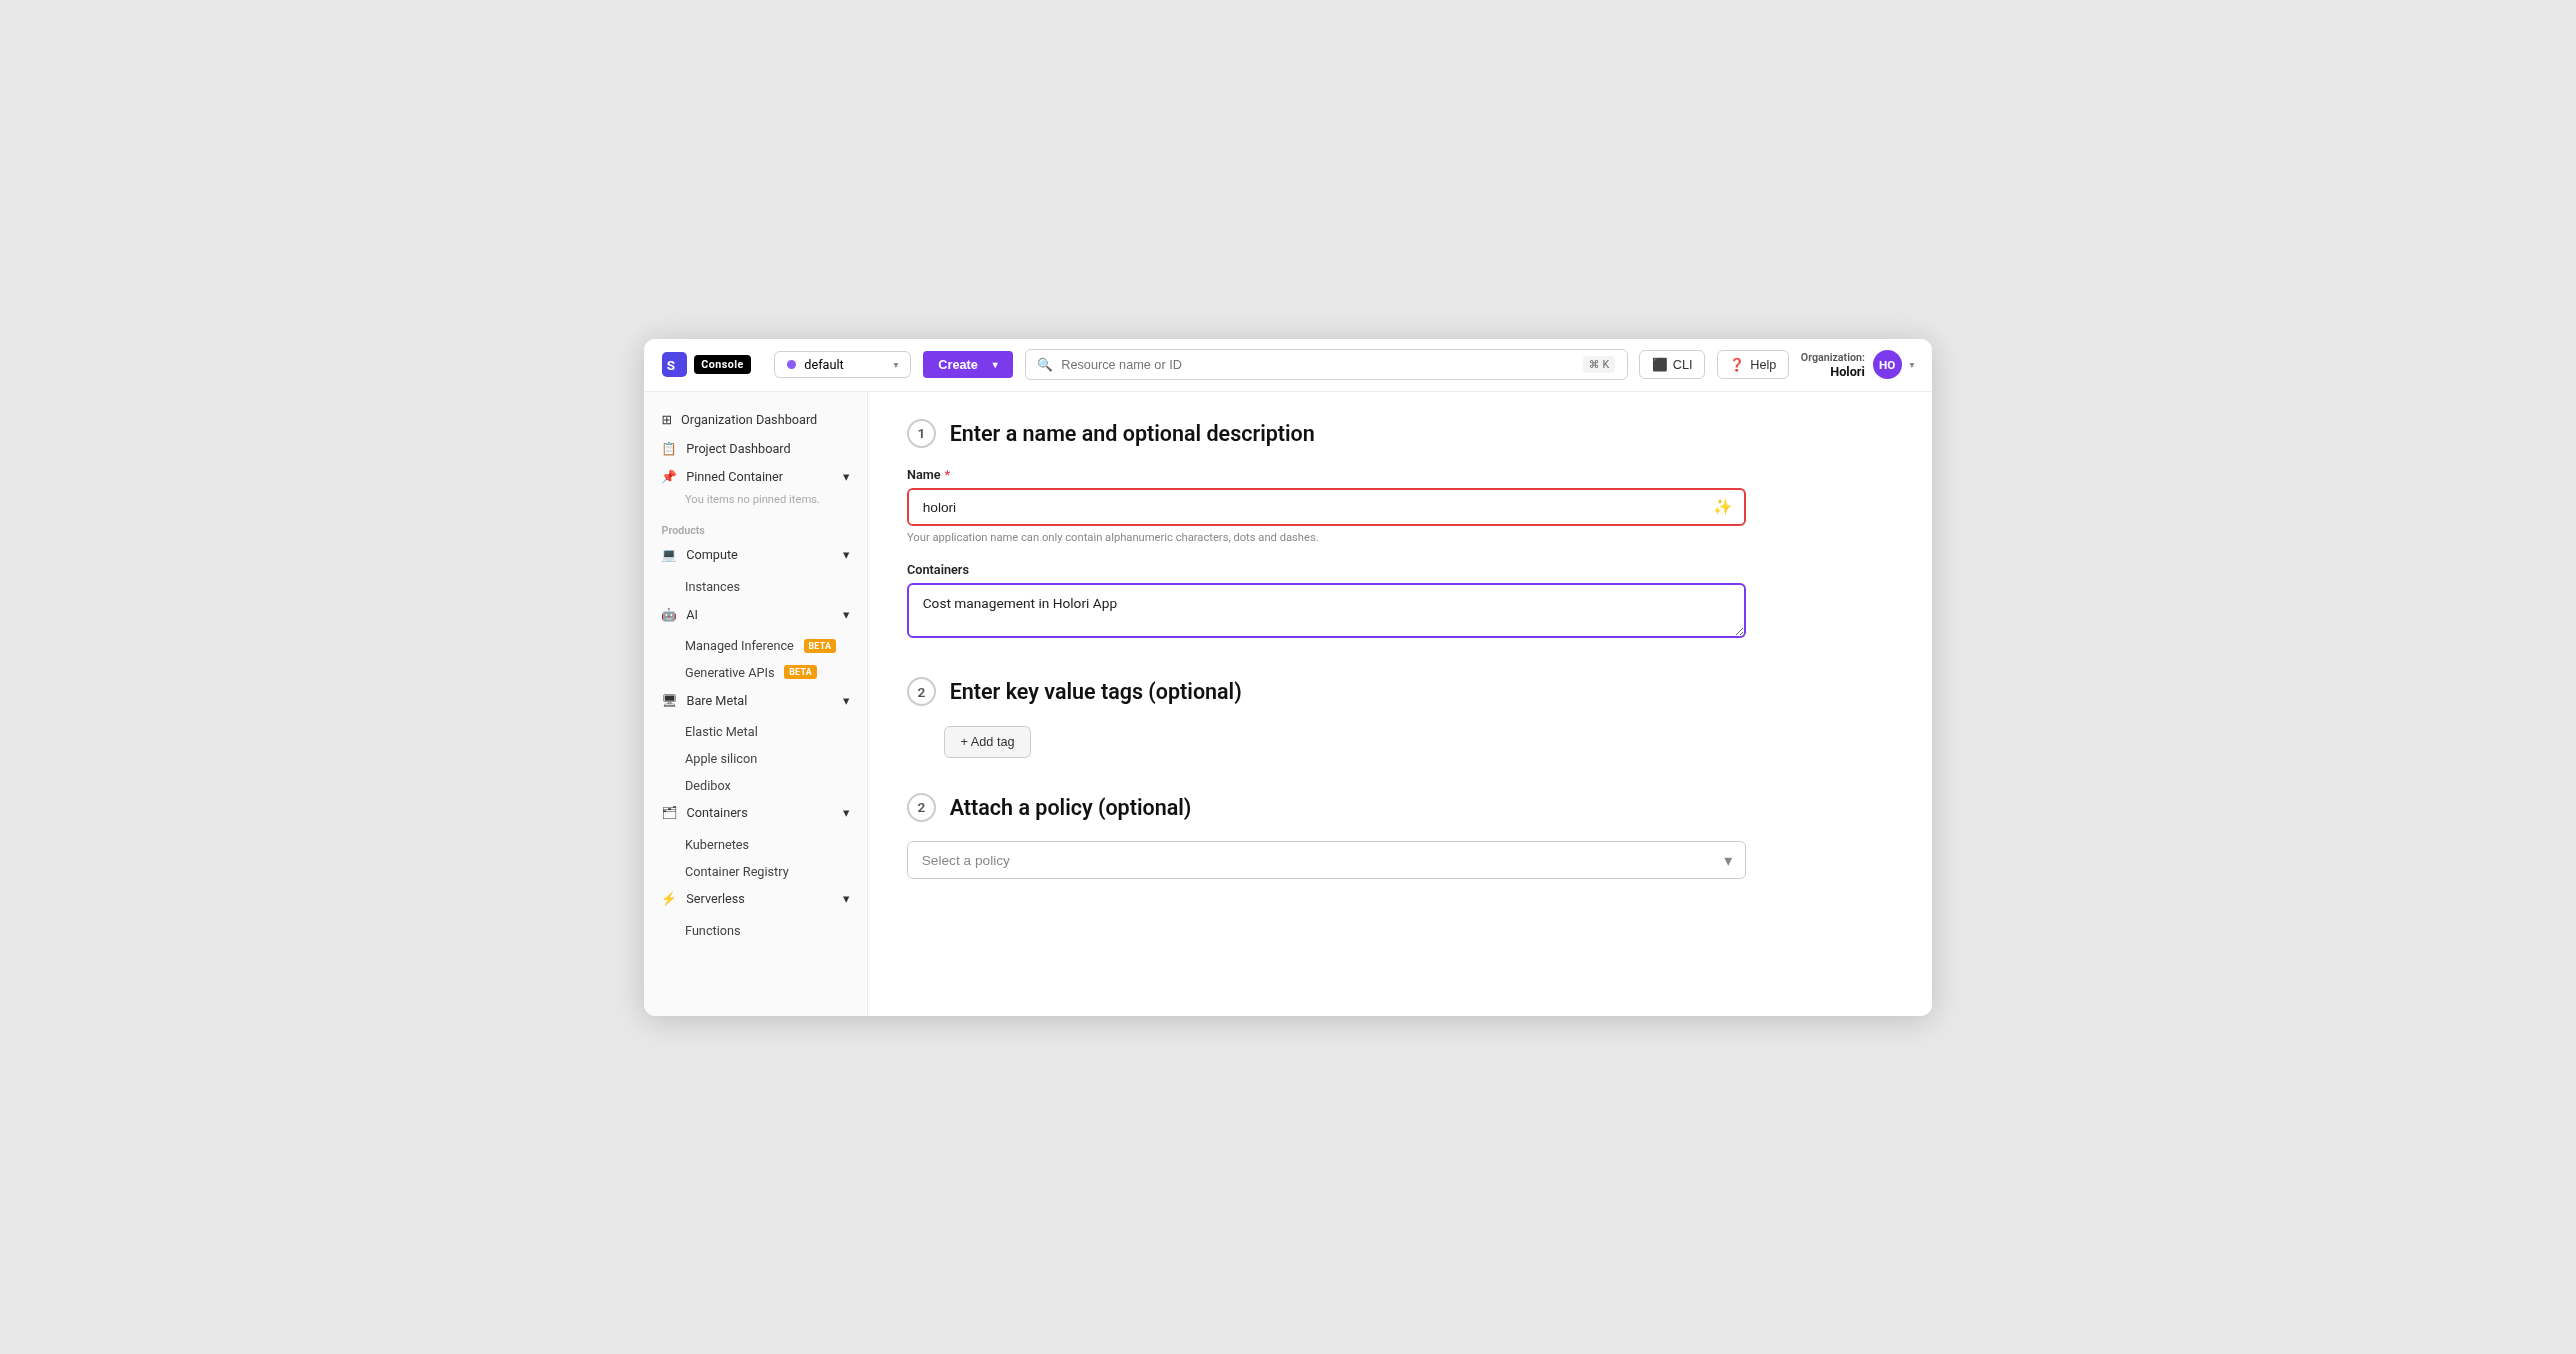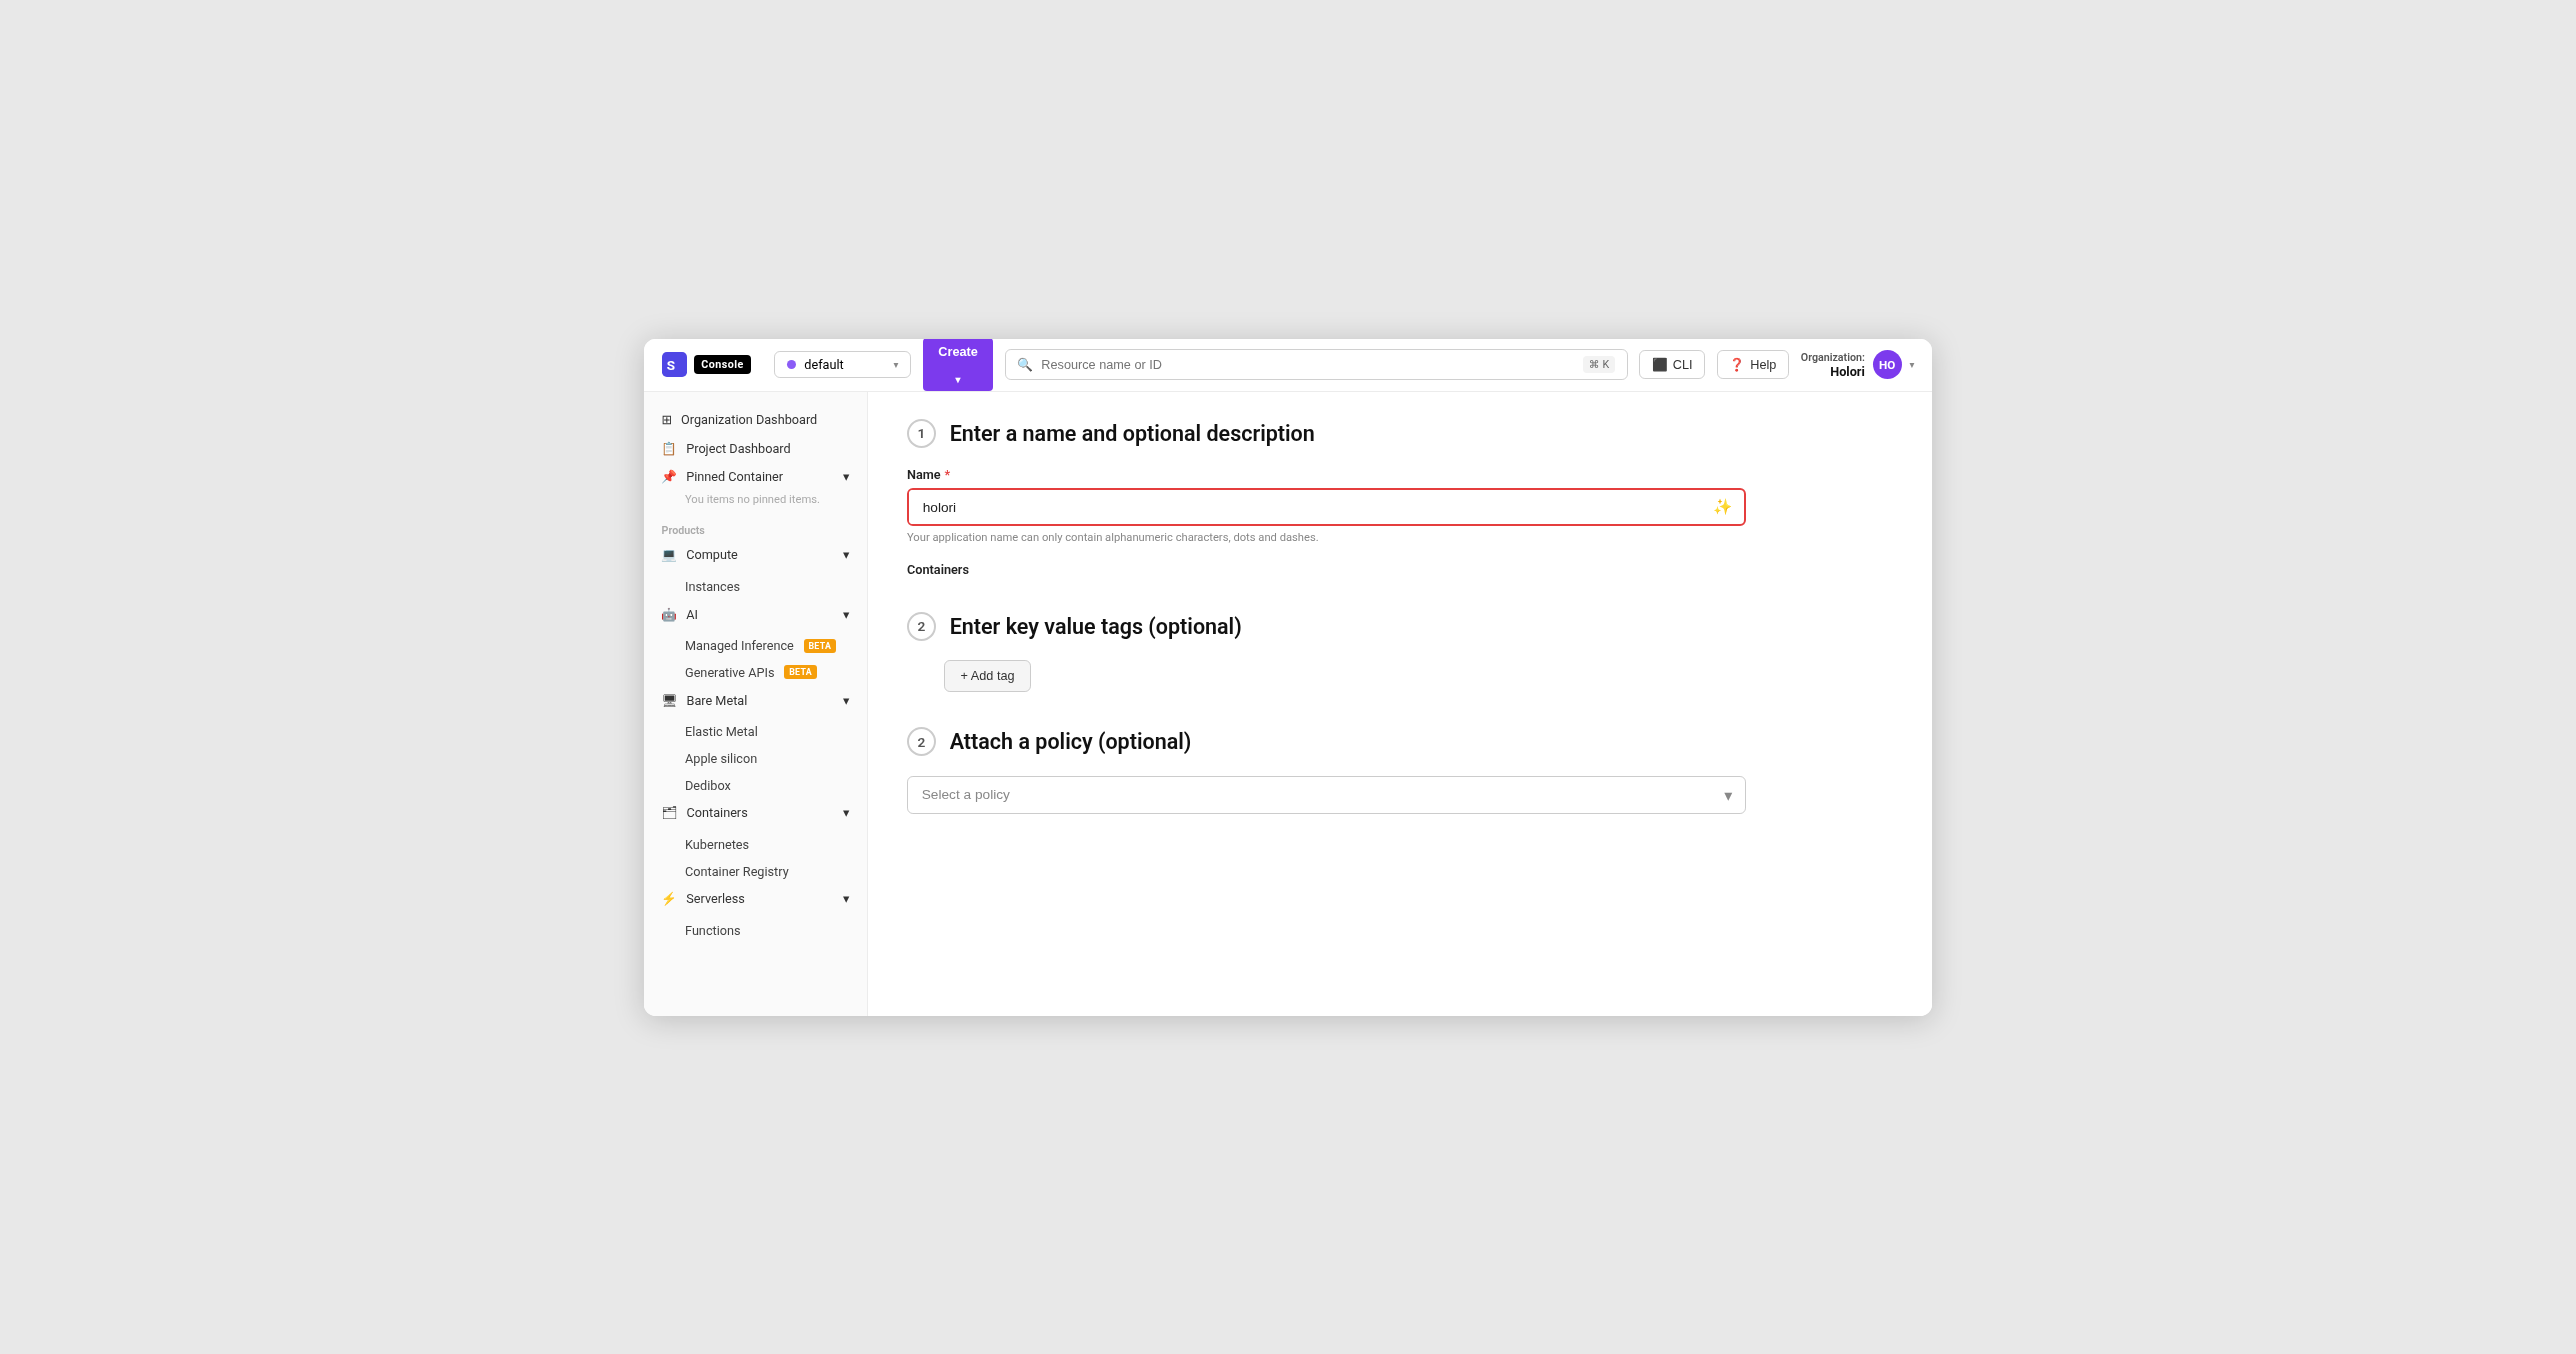--- a/index.html
+++ b/index.html
@@ -81,21 +81,20 @@
       color: #fff;
       border: none;
       border-radius: 4px;
       padding: 6.8px 15.6px;
       font-size: 12.7px;
       font-weight: 600;
       cursor: pointer;
       display: flex;
       align-items: center;
       gap: 15px;
-      flex-direction: column;
     }
     .create-btn .arrow { font-size: 9.8px; }
     .search-bar {
       display: flex;
       align-items: center;
       border: 1px solid #d0d0d0;
       border-radius: 5.9px;
       padding: 5.9px 11.7px;
       flex: 1;
       gap: 7.8px;
@@ -535,20 +534,21 @@
           </div>
           <div class="name-input-wrapper">
             <input type="text" value="holori" style="">
             <button class="wand-btn" title="Auto-generate">✨</button>
           </div>
           <div class="hint-text">Your application name can only contain alphanumeric characters, dots and dashes.</div>
         </div>
 
         <div class="form-group">
           <div class="form-label">Containers</div>
+          <textarea class="desc-input" rows="2" style="">Cost management in Holori App</textarea>
         </div>
       </div>
 
       <div class="step-section">
         <div class="step-header">
           <div class="step-number">2</div>
           <div class="step-title">Enter key value tags (optional)</div>
         </div>
         <button class="add-tag-btn">
           <span>+ Add tag</span>

